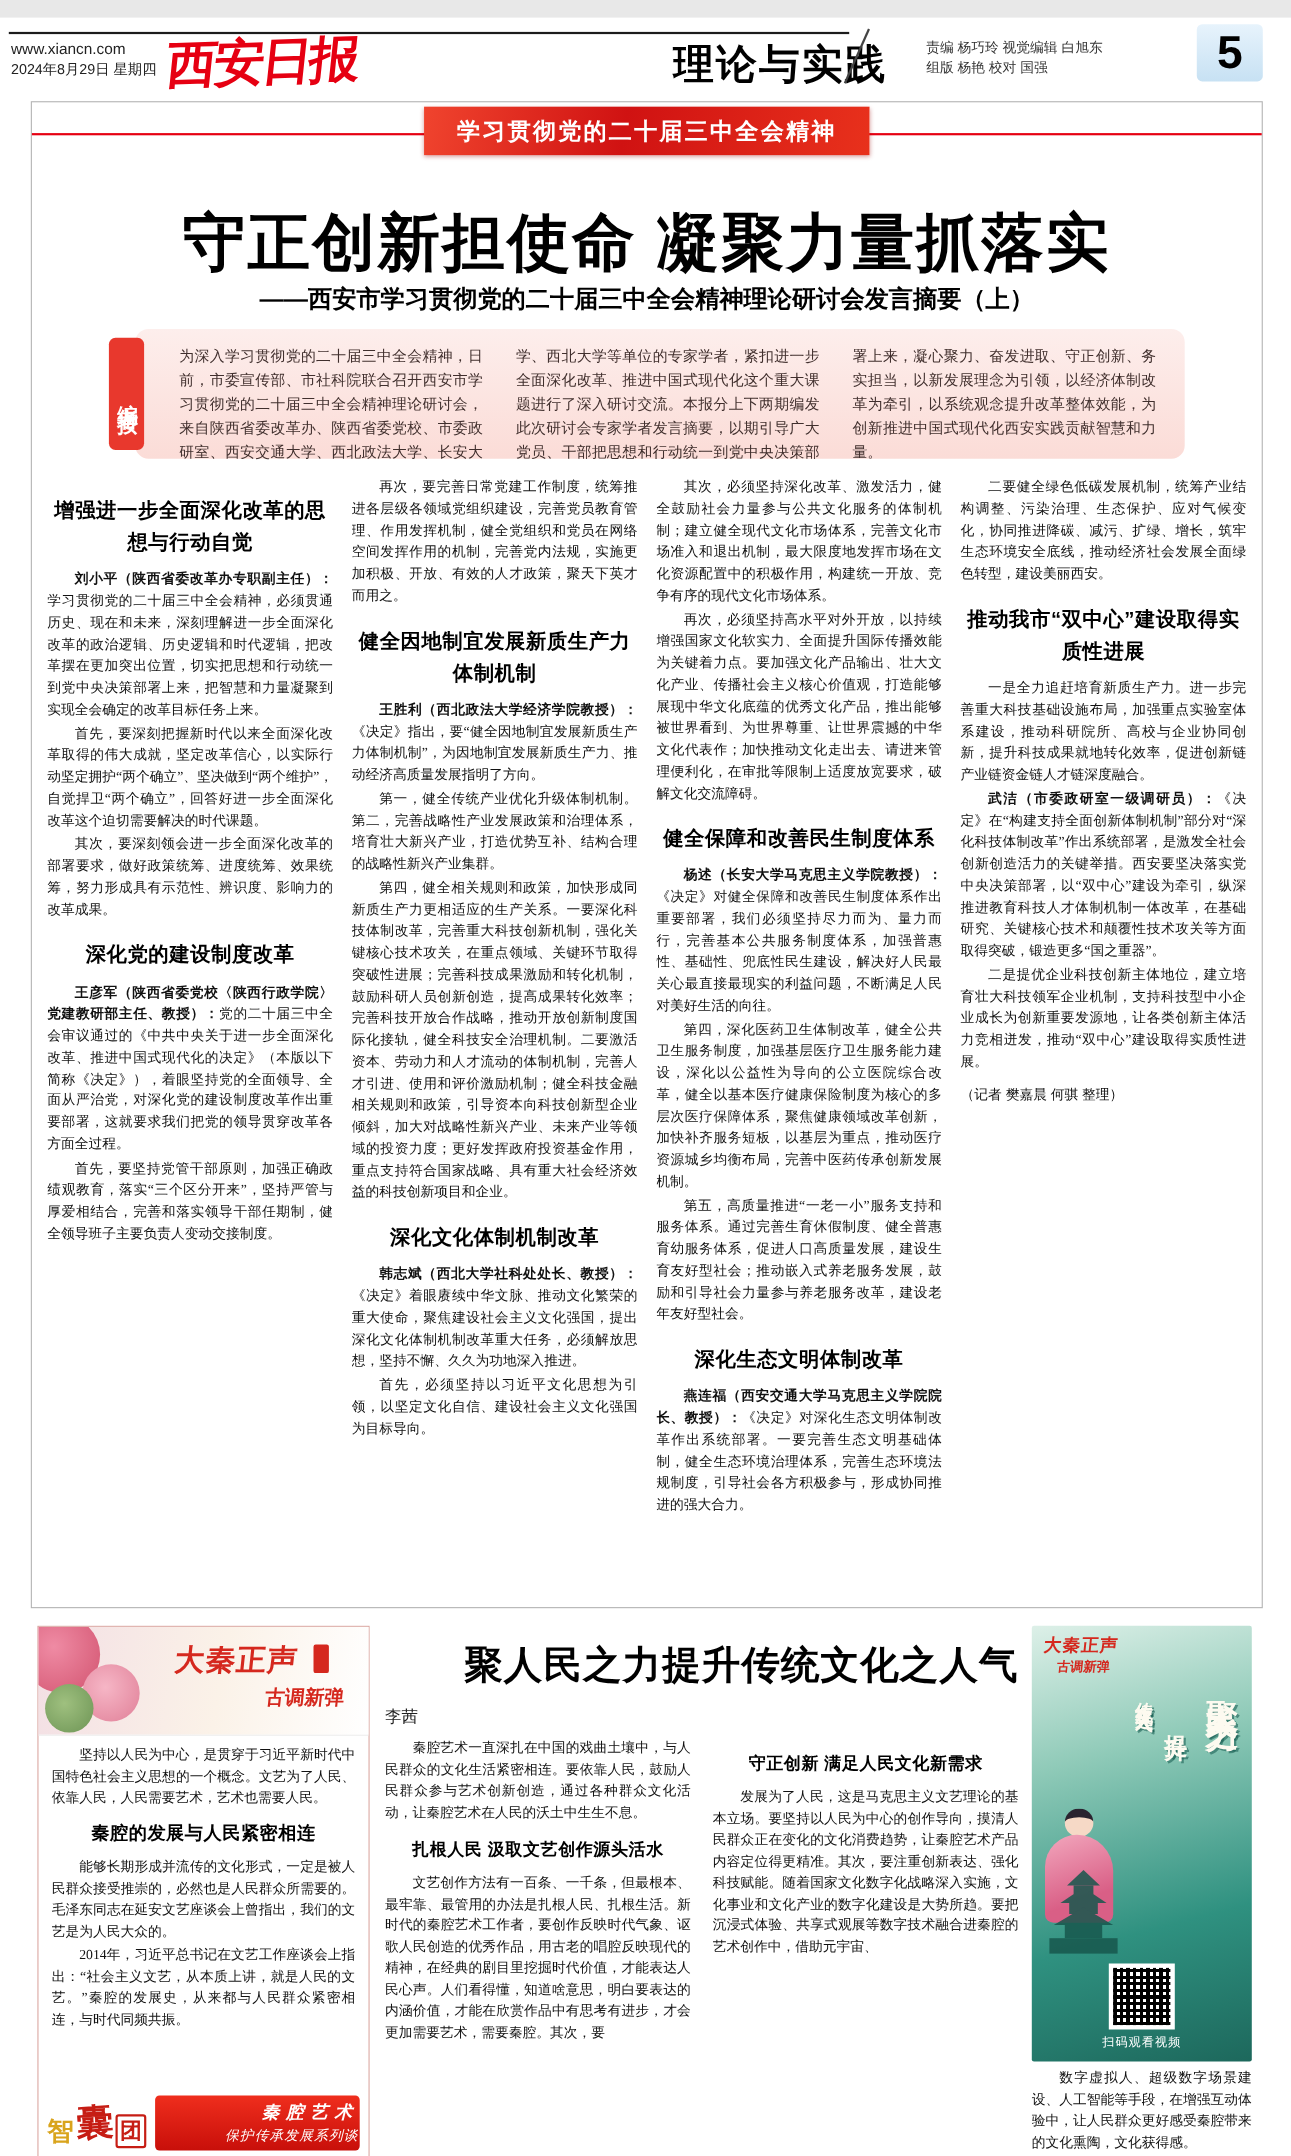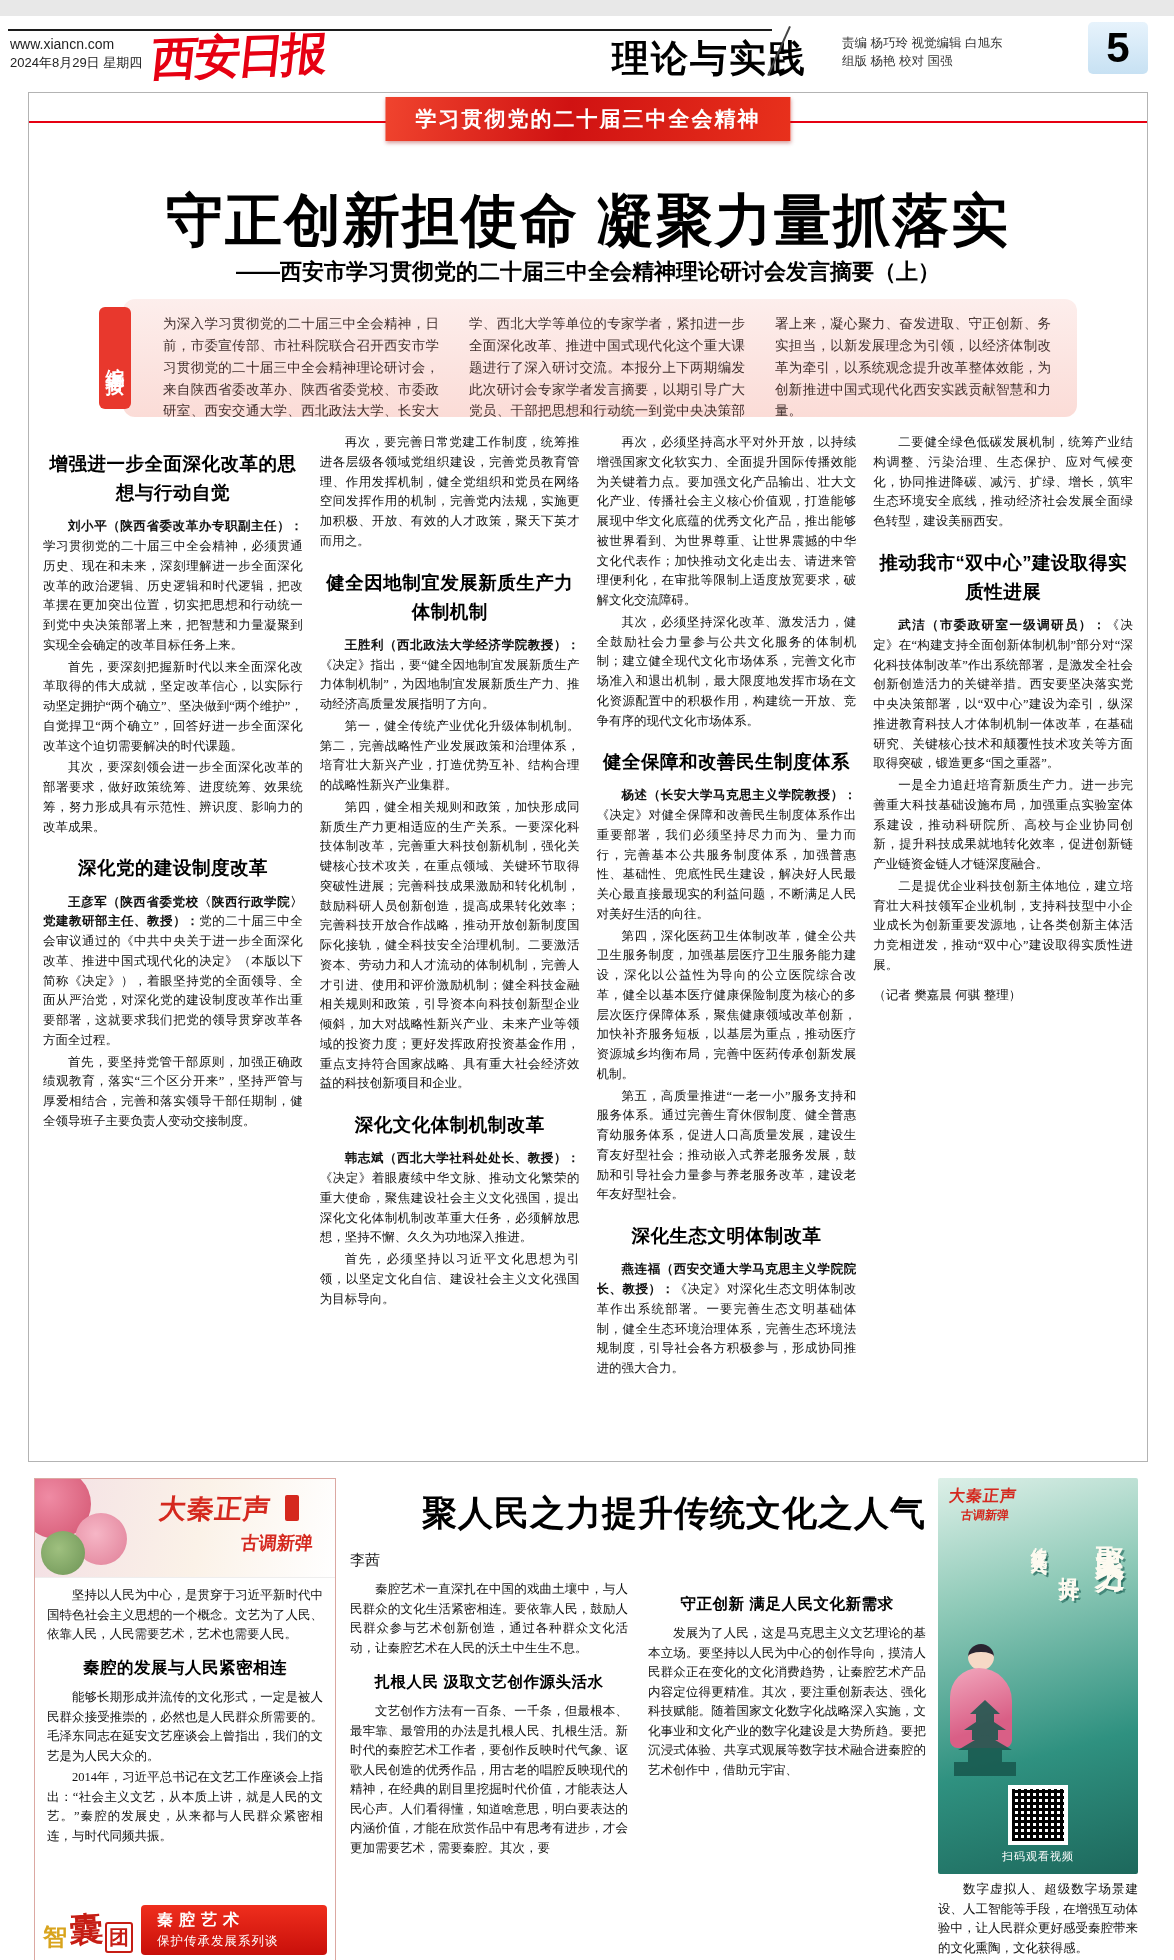--- a/index.html
+++ b/index.html
@@ -58,21 +58,21 @@
   .cul-logo2{position:absolute;right:22px;top:52px;font-size:18px;font-weight:bold;color:#d5281e;transform:skew(-6deg);}
   .cul-seal{position:absolute;right:36px;top:16px;width:14px;height:26px;background:#d5281e;border-radius:2px;}
   .cul-left-body{padding:8px 12px 0;font-size:12.5px;line-height:1.56;text-align:justify;height:308px;overflow:hidden;}
   .cul-left-body .sec-h{font-size:16.5px;margin:10px 0 8px;}
   .badge-row{position:absolute;left:8px;bottom:8px;right:8px;height:58px;display:flex;align-items:center;gap:8px;}
   .zhineng{display:flex;align-items:flex-end;gap:2px;font-weight:900;}
   .zhi{color:#d9a41c;font-size:24px;font-family:"Liberation Sans",sans-serif;}
   .nang{color:#c61d14;font-size:34px;transform:rotate(-4deg);font-family:"Liberation Serif",serif;}
   .tuan{color:#c61d14;font-size:20px;border:2px solid #c61d14;padding:0 2px;border-radius:3px;}
   .badge-box{flex:1;background:linear-gradient(180deg,#ef2e1d,#c80f0a);border-radius:4px;color:#fff;
-             text-align:left;padding:5px 16px;font-family:"Liberation Sans",sans-serif;}
+             text-align:right;padding:5px 1px;font-family:"Liberation Sans",sans-serif;font-style:italic;}
   .badge-box .l1{font-size:16px;font-weight:900;letter-spacing:6px;}
   .badge-box .l2{font-size:12.5px;letter-spacing:1px;margin-top:2px;}
   .cul-center{position:absolute;left:350px;top:1462px;width:576px;height:490px;}
   .cul-headline{text-align:right;font-family:"Liberation Sans",sans-serif;font-size:35px;font-weight:900;
                 letter-spacing:1px;margin-top:12px;color:#000;}
   .cul-byline{text-align:left;font-size:15px;margin:14px 0 10px;color:#222;}
   .cul-cols{display:flex;gap:20px;height:378px;overflow:hidden;}
   .ccol{flex:1;font-size:12.5px;line-height:1.56;text-align:justify;overflow:hidden;}
   .ccol .sec-h{font-size:15.5px;margin:12px 0 8px;}
   .cul-right{position:absolute;left:938px;top:1462px;width:200px;height:490px;}
@@ -147,34 +147,34 @@
           <div class="para">再次，要完善日常党建工作制度，统筹推进各层级各领域党组织建设，完善党员教育管理、作用发挥机制，健全党组织和党员在网络空间发挥作用的机制，完善党内法规，实施更加积极、开放、有效的人才政策，聚天下英才而用之。</div>
           <div class="sec-h">健全因地制宜发展新质生产力体制机制</div>
           <div class="para"><span class="speaker">王胜利（西北政法大学经济学院教授）：</span>《决定》指出，要“健全因地制宜发展新质生产力体制机制”，为因地制宜发展新质生产力、推动经济高质量发展指明了方向。</div>
           <div class="para">第一，健全传统产业优化升级体制机制。第二，完善战略性产业发展政策和治理体系，培育壮大新兴产业，打造优势互补、结构合理的战略性新兴产业集群。</div>
           <div class="para">第四，健全相关规则和政策，加快形成同新质生产力更相适应的生产关系。一要深化科技体制改革，完善重大科技创新机制，强化关键核心技术攻关，在重点领域、关键环节取得突破性进展；完善科技成果激励和转化机制，鼓励科研人员创新创造，提高成果转化效率；完善科技开放合作战略，推动开放创新制度国际化接轨，健全科技安全治理机制。二要激活资本、劳动力和人才流动的体制机制，完善人才引进、使用和评价激励机制；健全科技金融相关规则和政策，引导资本向科技创新型企业倾斜，加大对战略性新兴产业、未来产业等领域的投资力度；更好发挥政府投资基金作用，重点支持符合国家战略、具有重大社会经济效益的科技创新项目和企业。</div>
           <div class="sec-h">深化文化体制机制改革</div>
           <div class="para"><span class="speaker">韩志斌（西北大学社科处处长、教授）：</span>《决定》着眼赓续中华文脉、推动文化繁荣的重大使命，聚焦建设社会主义文化强国，提出深化文化体制机制改革重大任务，必须解放思想，坚持不懈、久久为功地深入推进。</div>
           <div class="para">首先，必须坚持以习近平文化思想为引领，以坚定文化自信、建设社会主义文化强国为目标导向。</div>
         </div>
       <div class="bcol" id="mcol2">
+          <div class="para">其次，必须坚持深化改革、激发活力，健全鼓励社会力量参与公共文化服务的体制机制；建立健全现代文化市场体系，完善文化市场准入和退出机制，最大限度地发挥市场在文化资源配置中的积极作用，构建统一开放、竞争有序的现代文化市场体系。</div>
           <div class="para">再次，必须坚持高水平对外开放，以持续增强国家文化软实力、全面提升国际传播效能为关键着力点。要加强文化产品输出、壮大文化产业、传播社会主义核心价值观，打造能够展现中华文化底蕴的优秀文化产品，推出能够被世界看到、为世界尊重、让世界震撼的中华文化代表作；加快推动文化走出去、请进来管理便利化，在审批等限制上适度放宽要求，破解文化交流障碍。</div>
-          <div class="para">其次，必须坚持深化改革、激发活力，健全鼓励社会力量参与公共文化服务的体制机制；建立健全现代文化市场体系，完善文化市场准入和退出机制，最大限度地发挥市场在文化资源配置中的积极作用，构建统一开放、竞争有序的现代文化市场体系。</div>
           <div class="sec-h">健全保障和改善民生制度体系</div>
           <div class="para"><span class="speaker">杨述（长安大学马克思主义学院教授）：</span>《决定》对健全保障和改善民生制度体系作出重要部署，我们必须坚持尽力而为、量力而行，完善基本公共服务制度体系，加强普惠性、基础性、兜底性民生建设，解决好人民最关心最直接最现实的利益问题，不断满足人民对美好生活的向往。</div>
           <div class="para">第四，深化医药卫生体制改革，健全公共卫生服务制度，加强基层医疗卫生服务能力建设，深化以公益性为导向的公立医院综合改革，健全以基本医疗健康保险制度为核心的多层次医疗保障体系，聚焦健康领域改革创新，加快补齐服务短板，以基层为重点，推动医疗资源城乡均衡布局，完善中医药传承创新发展机制。</div>
           <div class="para">第五，高质量推进“一老一小”服务支持和服务体系。通过完善生育休假制度、健全普惠育幼服务体系，促进人口高质量发展，建设生育友好型社会；推动嵌入式养老服务发展，鼓励和引导社会力量参与养老服务改革，建设老年友好型社会。</div>
           <div class="sec-h">深化生态文明体制改革</div>
           <div class="para"><span class="speaker">燕连福（西安交通大学马克思主义学院院长、教授）：</span>《决定》对深化生态文明体制改革作出系统部署。一要完善生态文明基础体制，健全生态环境治理体系，完善生态环境法规制度，引导社会各方积极参与，形成协同推进的强大合力。</div>
         </div>
       <div class="bcol" id="mcol3">
           <div class="para">二要健全绿色低碳发展机制，统筹产业结构调整、污染治理、生态保护、应对气候变化，协同推进降碳、减污、扩绿、增长，筑牢生态环境安全底线，推动经济社会发展全面绿色转型，建设美丽西安。</div>
           <div class="sec-h">推动我市“双中心”建设取得实质性进展</div>
+          <div class="para">一是全力追赶培育新质生产力。进一步完善重大科技基础设施布局，加强重点实验室体系建设，推动科研院所、高校与企业协同创新，提升科技成果就地转化效率，促进创新链产业链资金链人才链深度融合。</div>
           <div class="para"><span class="speaker">武洁（市委政研室一级调研员）：</span>《决定》在“构建支持全面创新体制机制”部分对“深化科技体制改革”作出系统部署，是激发全社会创新创造活力的关键举措。西安要坚决落实党中央决策部署，以“双中心”建设为牵引，纵深推进教育科技人才体制机制一体改革，在基础研究、关键核心技术和颠覆性技术攻关等方面取得突破，锻造更多“国之重器”。</div>
-          <div class="para">一是全力追赶培育新质生产力。进一步完善重大科技基础设施布局，加强重点实验室体系建设，推动科研院所、高校与企业协同创新，提升科技成果就地转化效率，促进创新链产业链资金链人才链深度融合。</div>
           <div class="para">二是提优企业科技创新主体地位，建立培育壮大科技领军企业机制，支持科技型中小企业成长为创新重要发源地，让各类创新主体活力竞相迸发，推动“双中心”建设取得实质性进展。</div>
           <div class="note-line">（记者 樊嘉晨 何骐 整理）</div>
         </div>
     </div>
   </div>
 
   <div class="cul-left">
     <div class="cul-photo">
       <div class="flower" style="left:-14px;top:-10px;width:70px;height:70px;background:radial-gradient(circle at 40% 40%,#ef8ba4,#d2536f);"></div>
       <div class="flower" style="left:40px;top:34px;width:52px;height:52px;background:radial-gradient(circle at 40% 40%,#f6b6c6,#e07f97);"></div>

